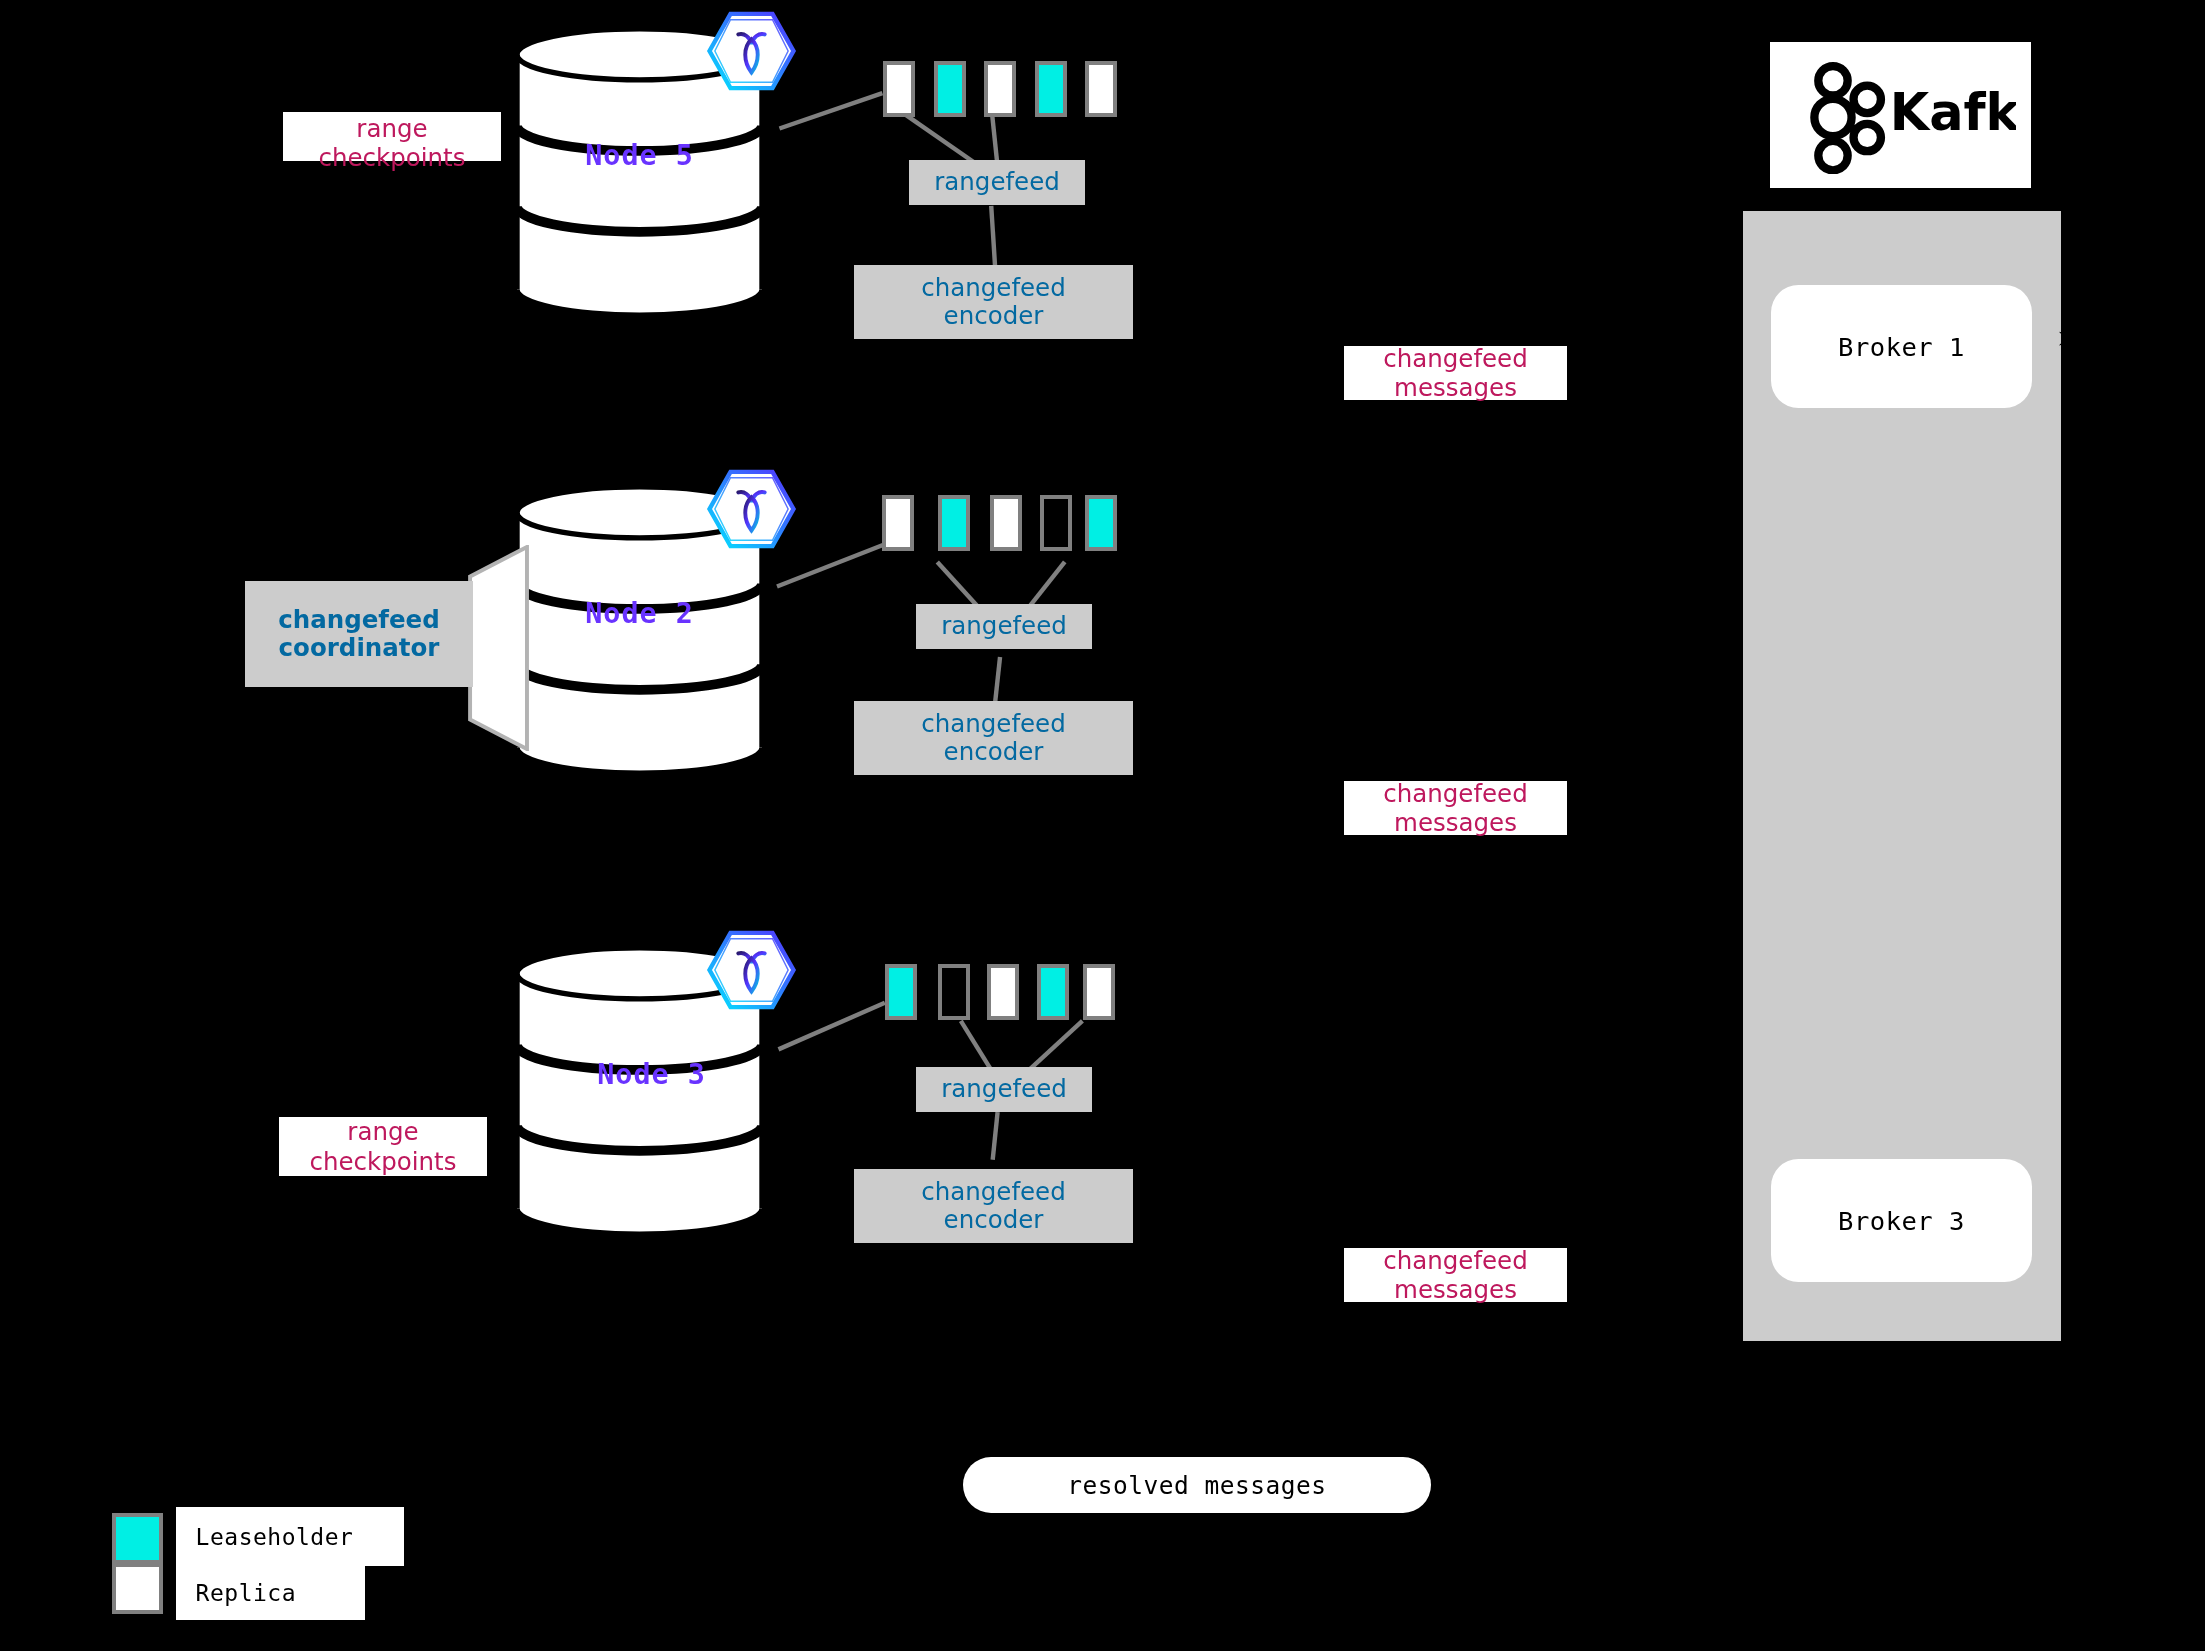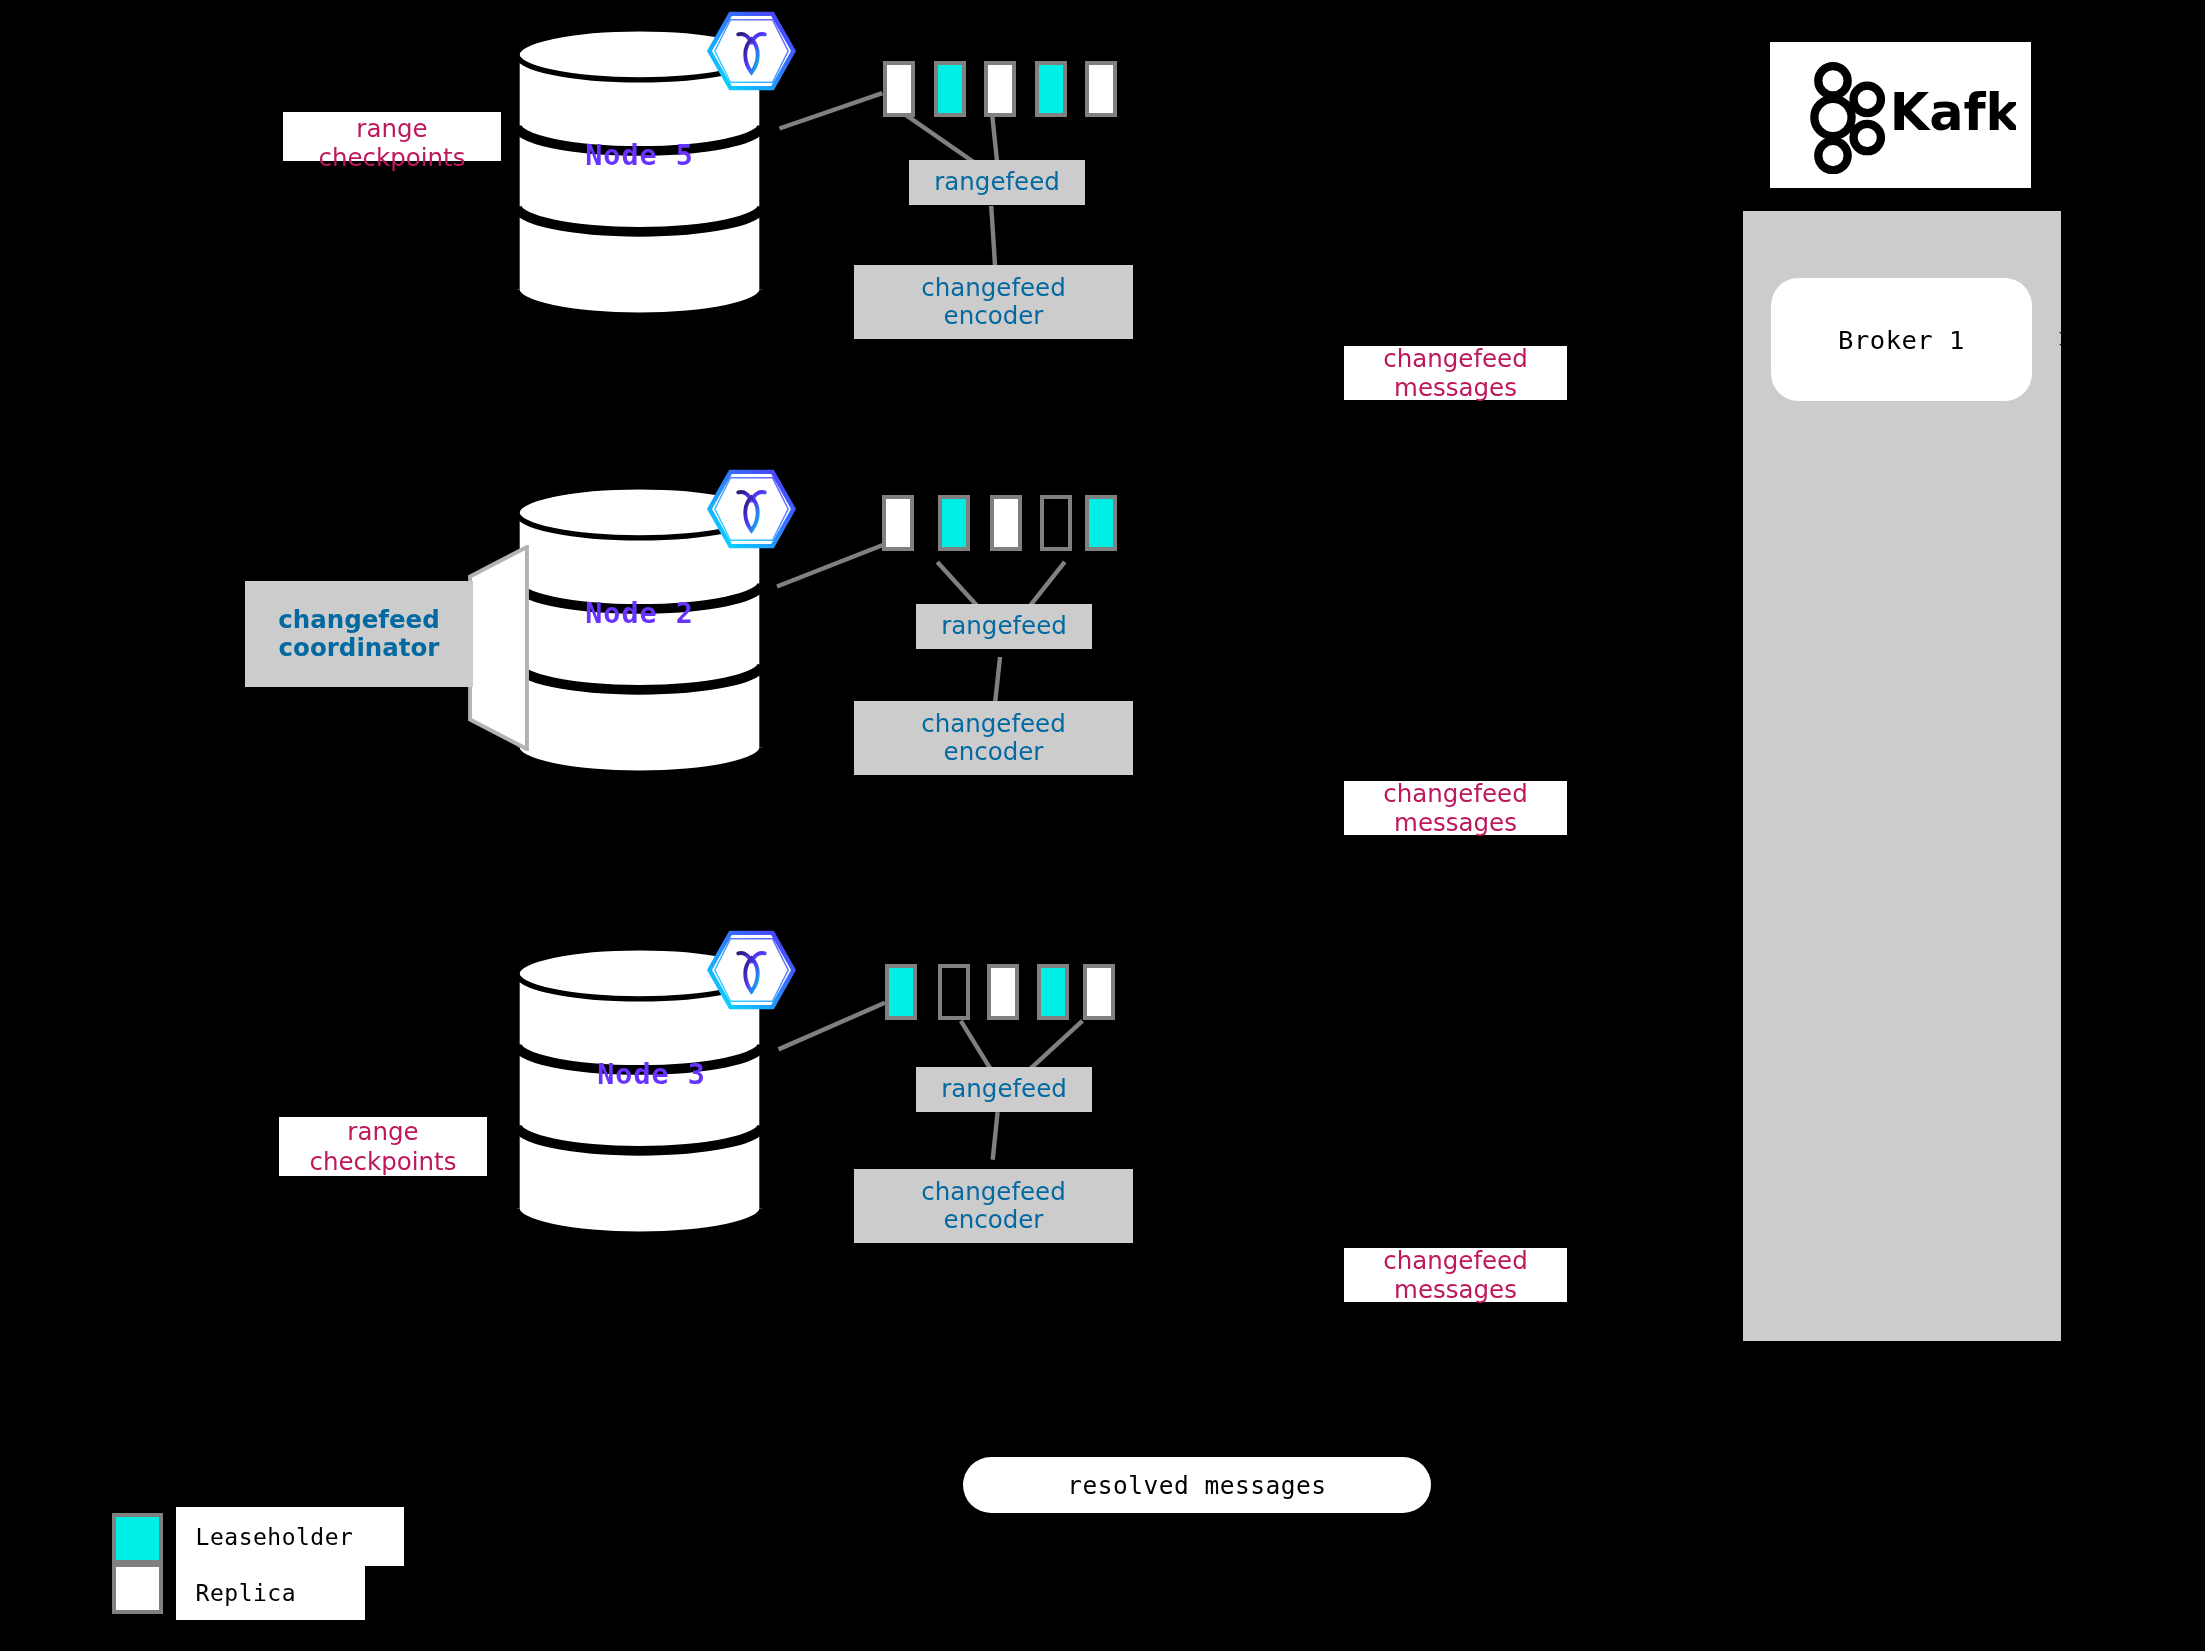--- a/index.html
+++ b/index.html
@@ -310,21 +310,22 @@
         <path d="M96,163 L96,173"></path>
         <path d="M128,112 L140,100"></path>
         <path d="M128,140 L142,154"></path>
       </g>
       <text x="212" y="150" font-family="DejaVu Sans, sans-serif" font-size="104" font-weight="600" fill="#000">Kafka</text>
     </svg>
   </div>
 
   <div class="kafka-panel" style="left:1743px;top:211px;width:318px;height:1130px;"></div>
 
-  <div class="broker" style="left:1771px;top:278px;width:261px;height:123px;">Broker 1</div>
+  <div class="broker" style="left:1771px;top:285px;width:261px;height:123px;">Broker 1</div>
+  <div class="broker" style="left:1771px;top:1159px;width:261px;height:123px;">Broker 3</div>
 
   <svg class="abs" style="left:2054px;top:314px;width:59px;height:59px;" viewBox="0 0 120 120" width="59" height="59">
     <polygon points="70,50 10,36 24,50 10,64" fill="#000"></polygon>
   </svg>
 
   <div class="pill" style="left:963px;top:1457px;width:468px;height:56px;">resolved messages</div>
 
   <div class="legend-swatch" style="left:112px;top:1513px;width:51px;height:51px;background:#00efe4;"></div>
   <div class="legend-text" style="left:176px;top:1507px;width:228px;height:59px;">Leaseholder</div>
 

